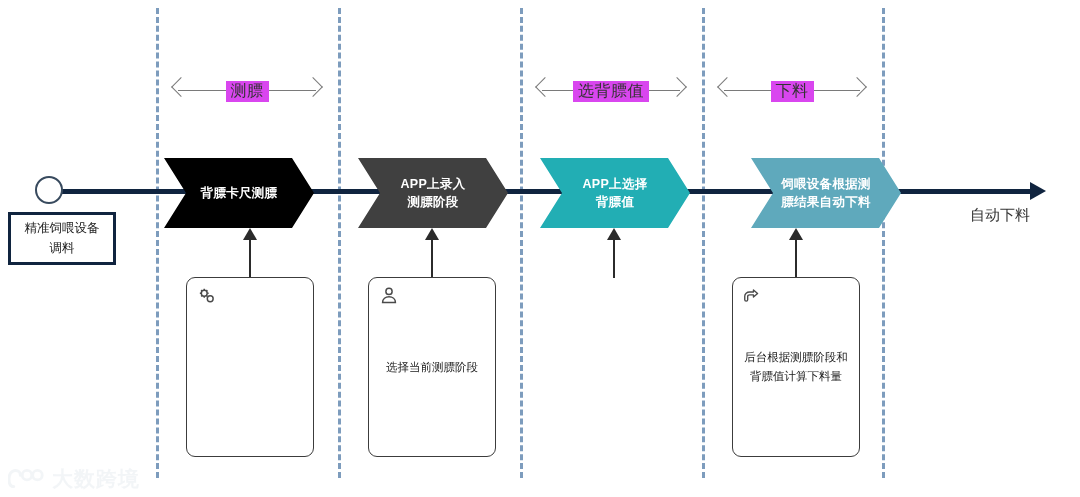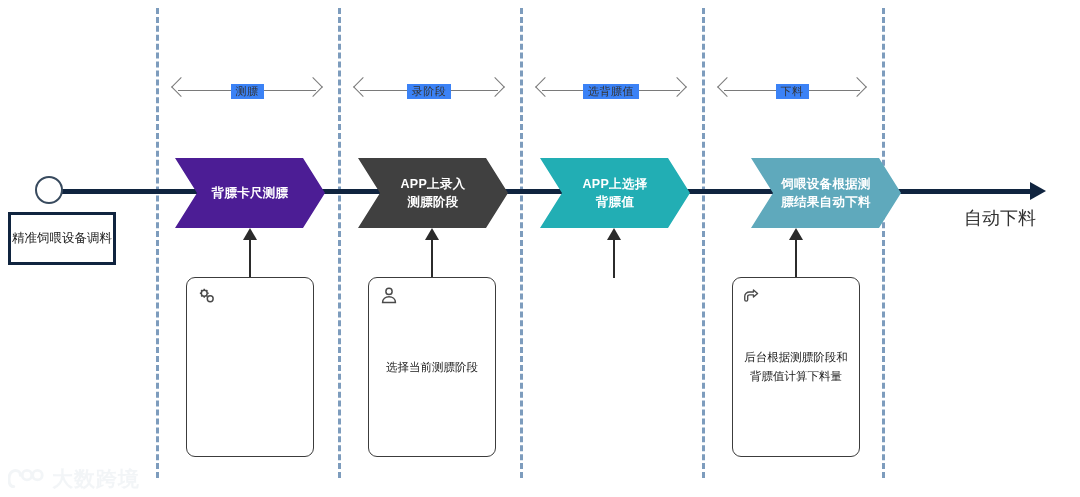--- a/index.html
+++ b/index.html
@@ -26,44 +26,44 @@
   .phase .pline{
     position:absolute;left:18px;right:18px;top:16px;height:1px;background:#7a7a7a;
   }
   .phase .pl,.phase .pr{
     position:absolute;top:6px;width:13px;height:13px;
     border-top:1.6px solid #7a7a7a;border-left:1.6px solid #7a7a7a;
   }
   .phase .pl{left:14px;transform:rotate(-45deg);}
   .phase .pr{right:14px;transform:rotate(135deg);}
   .phase .plabel{
-    position:relative;z-index:2;background:#3b82f6;padding:0 5px;
-    font-size:11px;color:#333;white-space:nowrap;letter-spacing:.5px;
+    position:relative;z-index:2;background:#d946ef;padding:0 5px;
+    font-size:16px;color:#333;white-space:nowrap;letter-spacing:.5px;
   }
 
   
   .spine{position:absolute;left:48px;top:189px;width:985px;height:5px;background:#10243f;}
   .spine-head{
     position:absolute;left:1030px;top:182px;width:0;height:0;
     border-top:9px solid transparent;border-bottom:9px solid transparent;
     border-left:16px solid #10243f;
   }
   .start-circle{
     position:absolute;left:35px;top:176px;width:28px;height:28px;border-radius:50%;
     background:#fff;border:2px solid #384a5e;box-sizing:border-box;z-index:3;
   }
   .start-box{
     position:absolute;left:8px;top:212px;width:108px;height:53px;
     border:3px solid #10243f;background:#fff;box-sizing:border-box;
-    display:flex;align-items:center;justify-content:center;
+    display:flex;flex-direction:column;align-items:center;justify-content:center;
     font-size:12.5px;color:#1a1a1a;line-height:1.55;
   }
   .auto-label{
     position:absolute;left:940px;top:206px;width:120px;text-align:center;
-    font-size:18px;color:#333;
+    font-size:15px;color:#333;
   }
 
   
   .chev{
     position:absolute;top:158px;height:70px;
     display:flex;align-items:center;justify-content:center;
     color:#fff;font-size:12.5px;font-weight:bold;line-height:1.45;
     text-align:center;letter-spacing:.3px;z-index:4;
     clip-path:polygon(0 0, calc(100% - 22px) 0, 100% 50%, calc(100% - 22px) 100%, 0 100%, 22px 50%);
   }
@@ -104,26 +104,20 @@
   <div class="divider" style="left:520px"></div>
   <div class="divider" style="left:702px"></div>
   <div class="divider" style="left:882px"></div>
 
   <div class="phase" style="left:160px;width:174px">
     <div class="pline"></div>
     <div class="pl"></div>
     <div class="pr"></div>
     <div class="plabel">测膘</div>
   </div>
-  <div class="phase" style="left:342px;width:174px">
-    <div class="pline"></div>
-    <div class="pl"></div>
-    <div class="pr"></div>
-    <div class="plabel">录阶段</div>
-  </div>
   <div class="phase" style="left:524px;width:174px">
     <div class="pline"></div>
     <div class="pl"></div>
     <div class="pr"></div>
     <div class="plabel">选背膘值</div>
   </div>
   <div class="phase" style="left:706px;width:172px">
     <div class="pline"></div>
     <div class="pl"></div>
     <div class="pr"></div>
@@ -132,21 +126,21 @@
 
   <div class="spine"></div>
   <div class="spine-head"></div>
   <div class="start-circle"></div>
   <div class="start-box">
     <div>精准饲喂设备</div>
     <div>调料</div>
   </div>
   <div class="auto-label">自动下料</div>
 
-  <div class="chev" style="left:175px;width:150px;background:#4c1d95">
+  <div class="chev" style="left:164px;width:150px;background:#000000">
     <div>
       <span>背膘卡尺测膘</span>
       <span></span>
     </div>
   </div>
   <div class="chev" style="left:358px;width:150px;background:#404040">
     <div>
       <span>APP上录入</span>
       <span>测膘阶段</span>
     </div>

